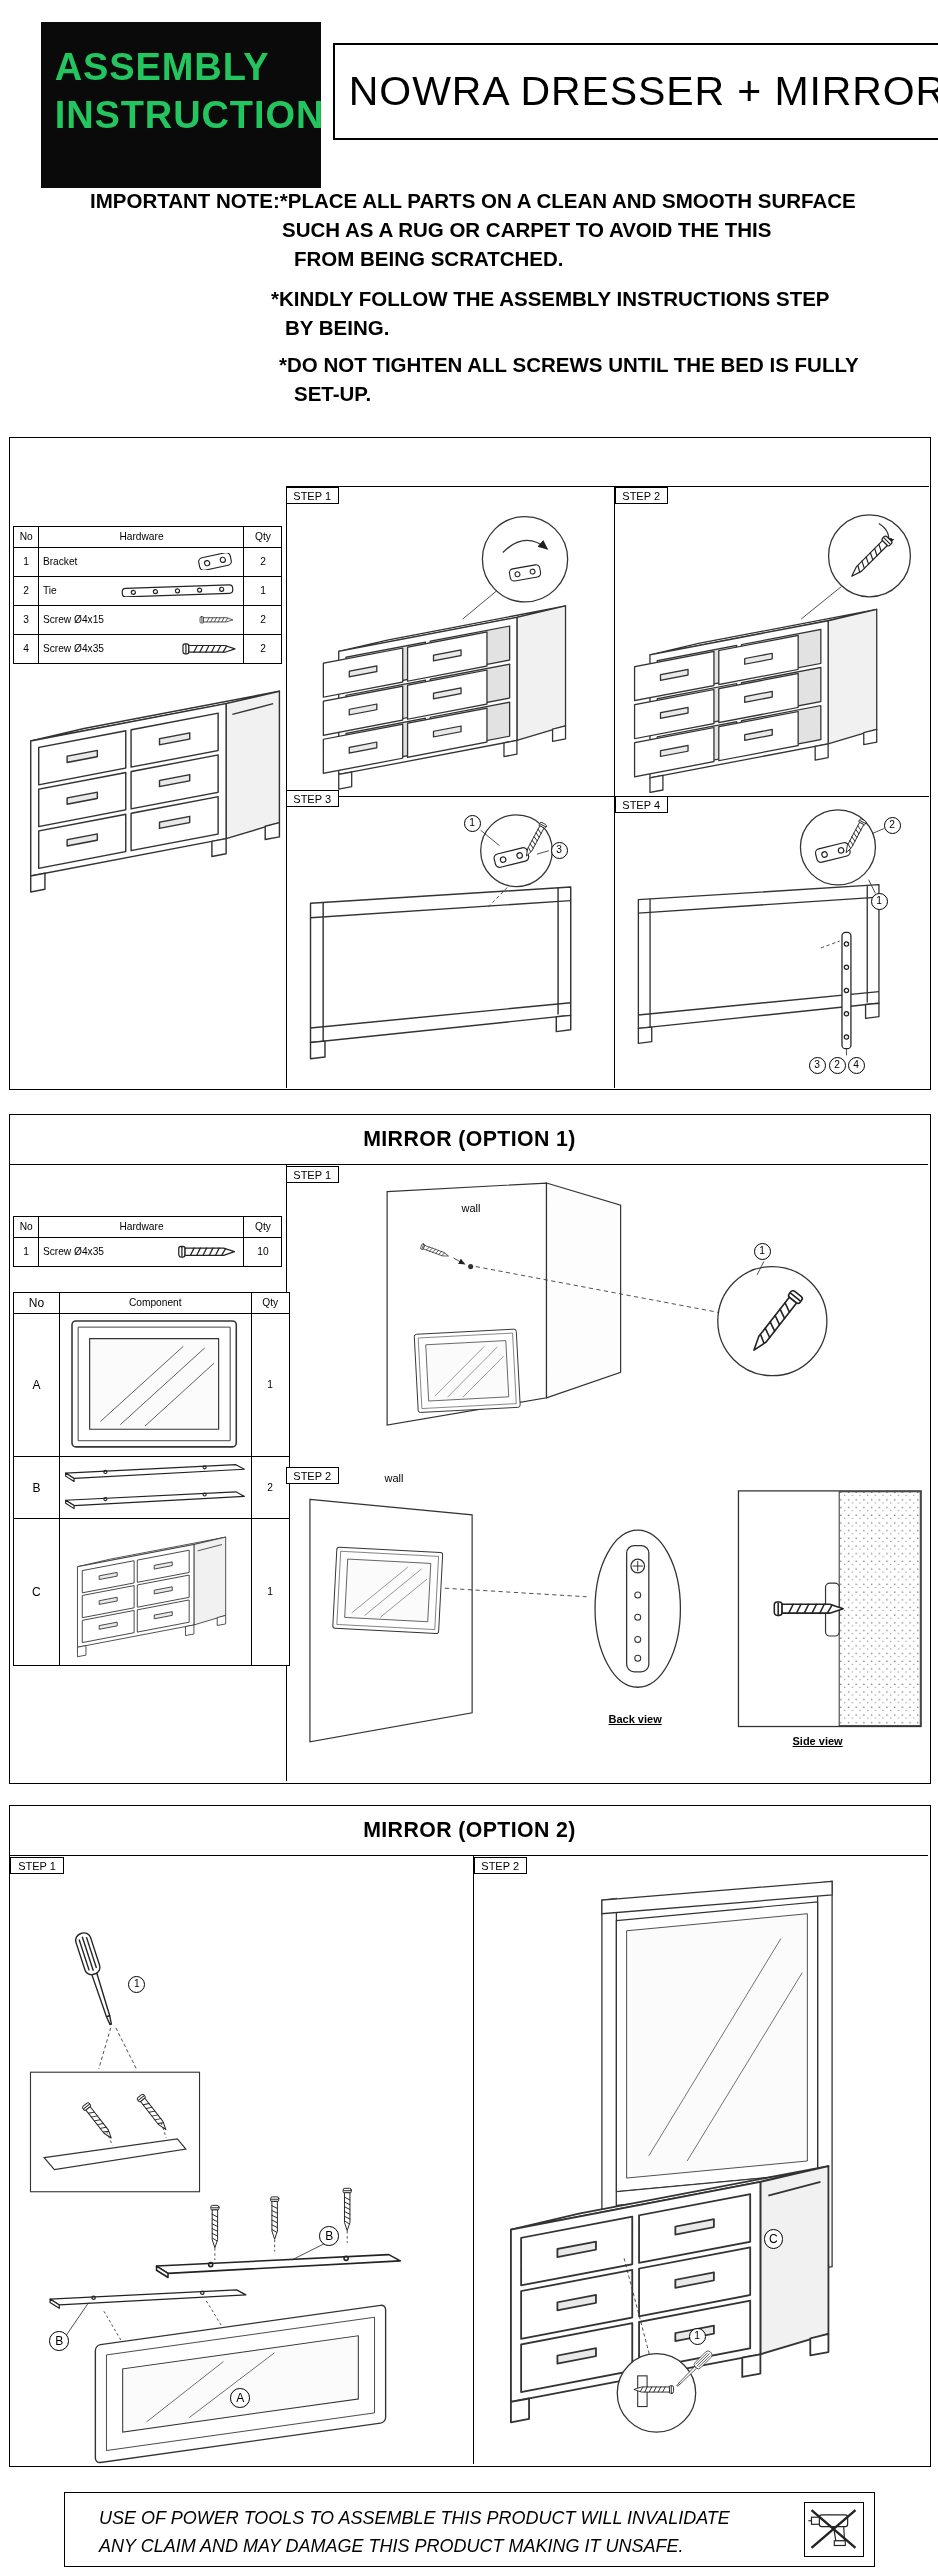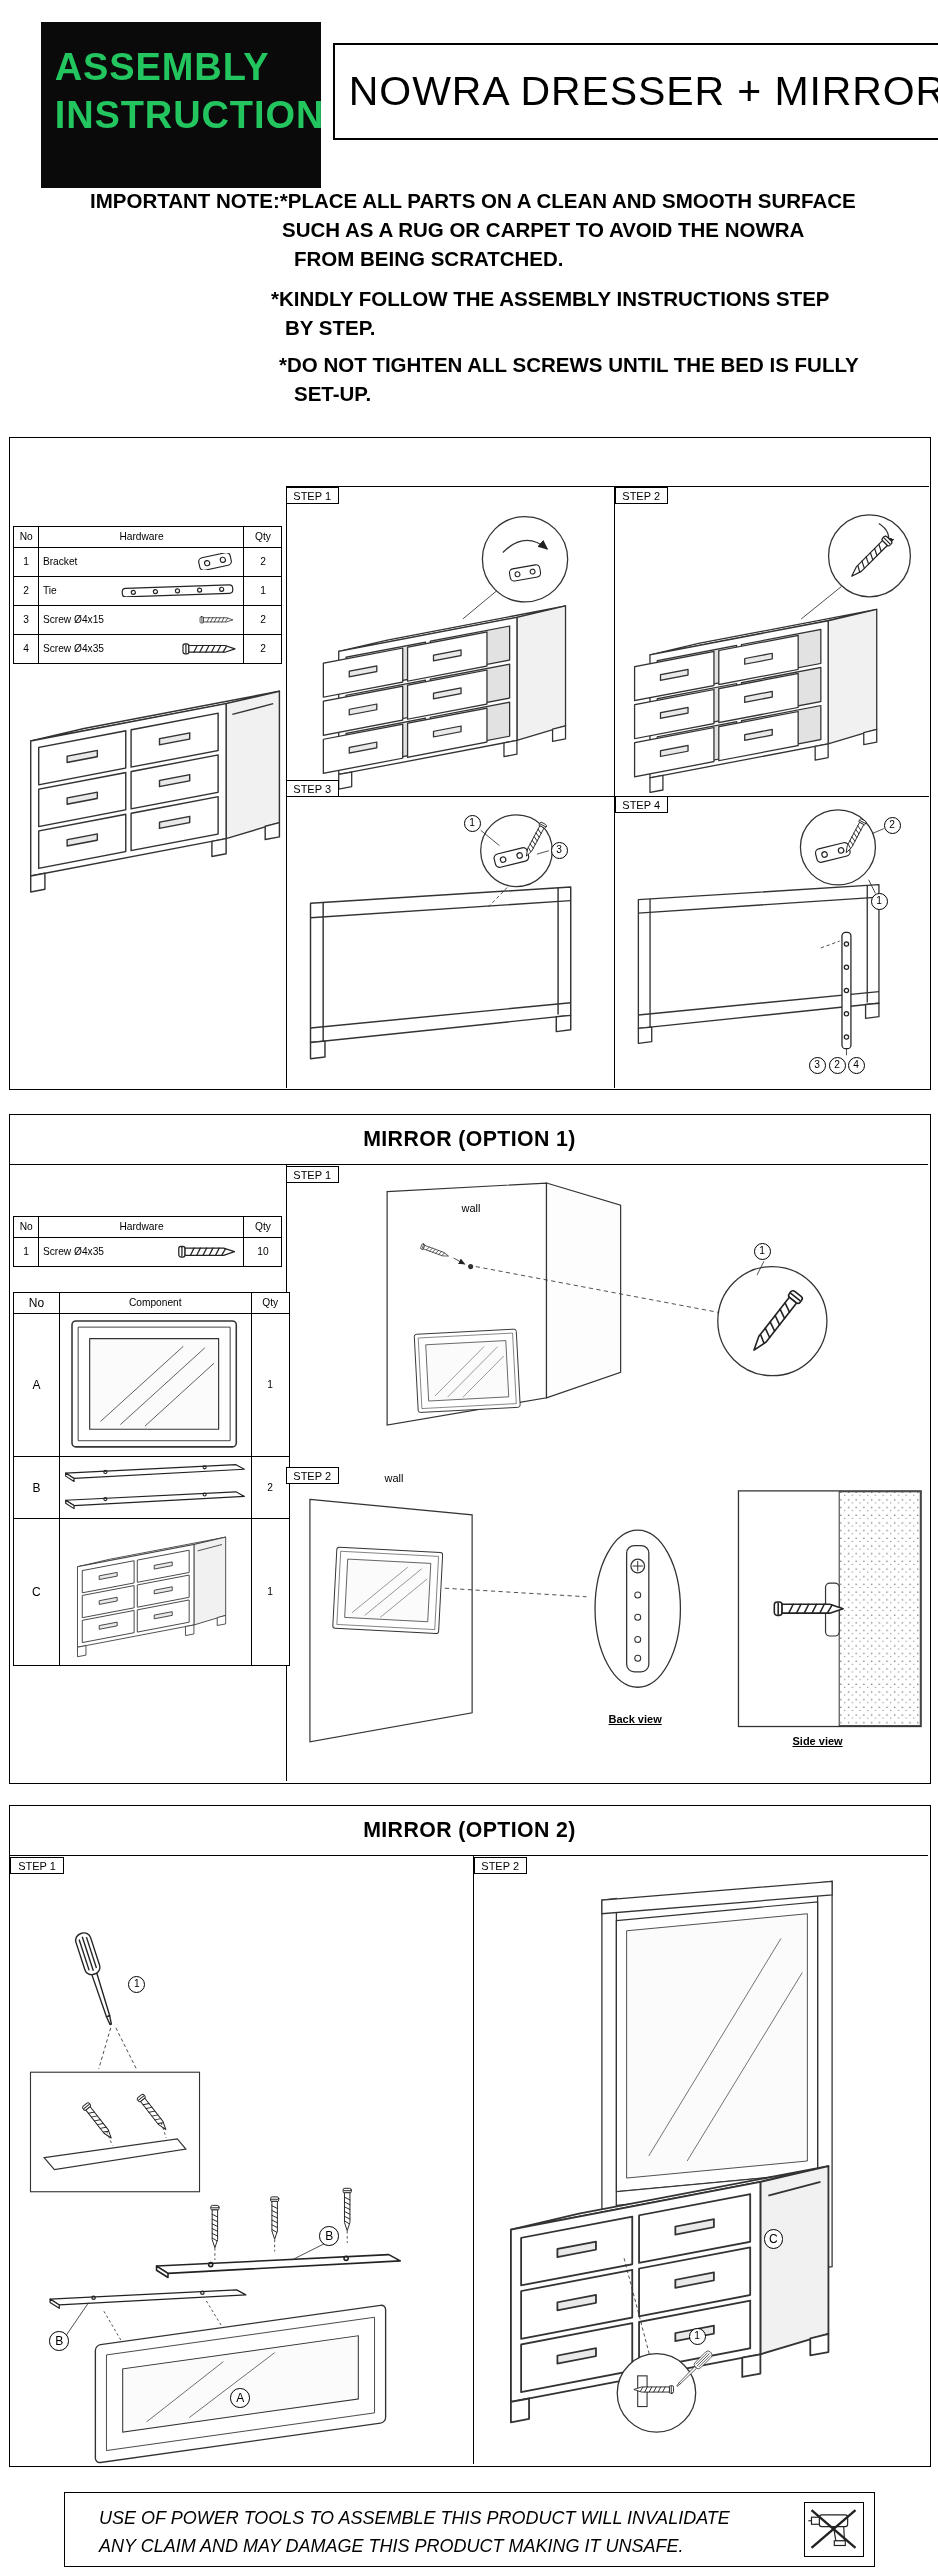--- a/index.html
+++ b/index.html
@@ -195,24 +195,24 @@
       <div class="badge-line">ASSEMBLY</div>
       <div class="badge-line">INSTRUCTION</div>
     </div>
     <div class="title-box">
       <span class="title-text">NOWRA DRESSER + MIRROR</span>
     </div>
   </header>
 
   <section>
     <div class="note-line nl0">IMPORTANT NOTE:*PLACE ALL PARTS ON A CLEAN AND SMOOTH SURFACE</div>
-    <div class="note-line nl1">SUCH AS A RUG OR CARPET TO AVOID THE NOWRA</div>
+    <div class="note-line nl1">SUCH AS A RUG OR CARPET TO AVOID THE THIS</div>
     <div class="note-line nl2">FROM BEING SCRATCHED.</div>
     <div class="note-line nl3">*KINDLY FOLLOW THE ASSEMBLY INSTRUCTIONS STEP</div>
-    <div class="note-line nl4">BY STEP.</div>
+    <div class="note-line nl4">BY BEING.</div>
     <div class="note-line nl5">*DO NOT TIGHTEN ALL SCREWS UNTIL THE BED IS FULLY</div>
     <div class="note-line nl6">SET-UP.</div>
   </section>
 
   <section class="panel" id="panel-dresser">
 
     <table class="hw" style="left:3.4px; top:48px;">
       <thead>
         <tr>
           <th class="c-no">No</th>
@@ -278,21 +278,21 @@
       </svg>
     </div>
 
     <div class="line v" style="left:276px; top:48px; height:602px;"></div>
     <div class="line v" style="left:604px; top:48px; height:602px;"></div>
     <div class="line h" style="left:276px; top:48px; width:643px;"></div>
     <div class="line h" style="left:276px; top:358px; width:643px;"></div>
 
     <div class="step-tab" style="left:276px; top:49px;">STEP 1</div>
     <div class="step-tab" style="left:605px; top:49px;">STEP 2</div>
-    <div class="step-tab" style="left:276px; top:342px;">STEP 3</div>
+    <div class="step-tab" style="left:276px; top:352px;">STEP 3</div>
     <div class="step-tab" style="left:605px; top:358px;">STEP 4</div>
 
     <div class="fig" style="left:278px; top:70px; width:324px; height:285px;">
       <svg viewBox="0 0 380 334" width="324" height="285">
         <use href="#g-dresser-open" transform="translate(50,92) scale(0.95)"></use>
         <line x1="246" y1="96" x2="205" y2="130" stroke="#333" stroke-width="1"></line>
         <circle cx="278" cy="60" r="50" fill="#fff" stroke="#333" stroke-width="1.5"></circle>
         <path d="M 252,52 Q 278,26 304,48" fill="none" stroke="#333" stroke-width="1.5" marker-end="url(#m-arrow)"></path>
         <use href="#g-bracket" transform="translate(278,76) rotate(-10) scale(0.9)"></use>
       </svg>

